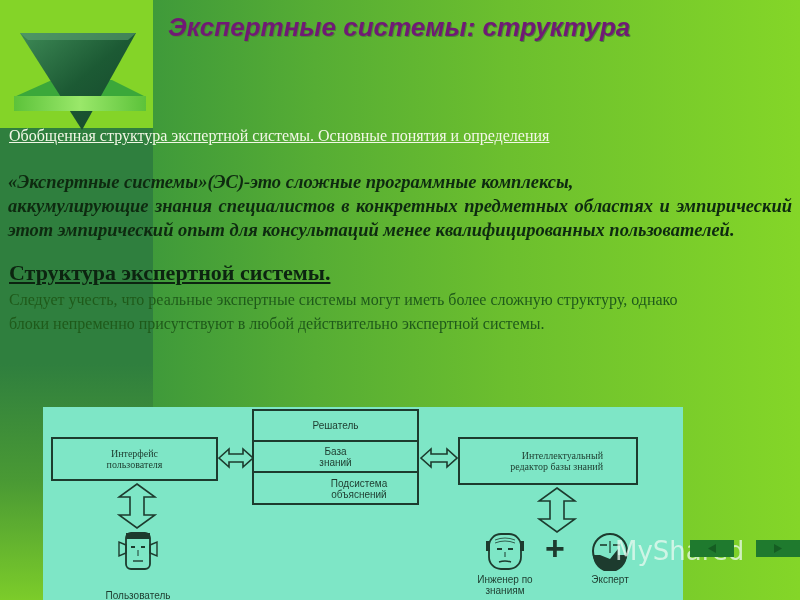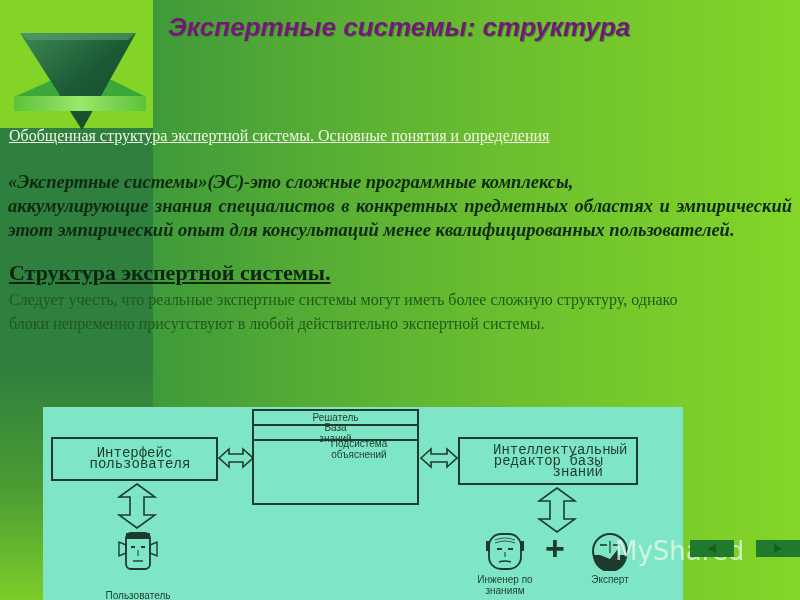--- a/index.html
+++ b/index.html
@@ -17,24 +17,24 @@
        text-shadow:1px 1px 0 #4a8a30;}
   .subtitle{position:absolute;left:9px;top:127px;font-size:16px;color:#f2f7e6;text-decoration:underline;}
   .definition{position:absolute;left:8px;top:150px;width:784px;font-size:18.5px;
        font-style:italic;font-weight:bold;color:#0e2a10;line-height:24px;text-align:justify;margin-top:20px;}
   .definition p{margin:0;}
   .section-title{position:absolute;left:9px;top:260px;font-size:22px;font-weight:bold;
        color:#0c2410;text-decoration:underline;}
   .note{position:absolute;left:9px;top:288px;width:680px;font-size:16px;color:#1f5a1a;line-height:24px;}
   .diagram{position:absolute;left:43px;top:407px;width:640px;height:193px;background:#7ee6c6;}
   .box{position:absolute;border:2px solid #1d3b2e;box-sizing:border-box;
-       font-family:Liberation Mono, monospace;font-size:14px;color:#1d3b2e;text-align:center;
+       font-family:Liberation Serif, serif;font-size:10px;color:#1d3b2e;text-align:center;
        display:flex;align-items:center;justify-content:center;line-height:11px;}
   .stack{position:absolute;left:209px;top:2px;width:167px;height:96px;border:2px solid #1d3b2e;box-sizing:border-box;}
-  .cell{height:15px;border-bottom:2px solid #1d3b2e;box-sizing:border-box;
+  .cell{height:31px;border-bottom:2px solid #1d3b2e;box-sizing:border-box;
        font-family:"Liberation Sans",sans-serif;font-size:10px;color:#1d3b2e;
        display:flex;align-items:center;justify-content:center;text-align:center;line-height:11px;}
   .cell:last-child{border-bottom:none;margin-left:47px;}
   .lbl{position:absolute;font-family:"Liberation Sans",sans-serif;font-size:10px;color:#1d3b2e;text-align:center;line-height:11px;}
   .nav{position:absolute;top:540px;width:44px;height:17px;background:#1f7a2e;border:none;padding:0;cursor:pointer;}
   .watermark{position:absolute;left:615px;top:536px;font-family:"DejaVu Sans",sans-serif;font-size:26px;color:rgba(235,250,240,0.75);}
 </style>
 </head>
 <body>
 

